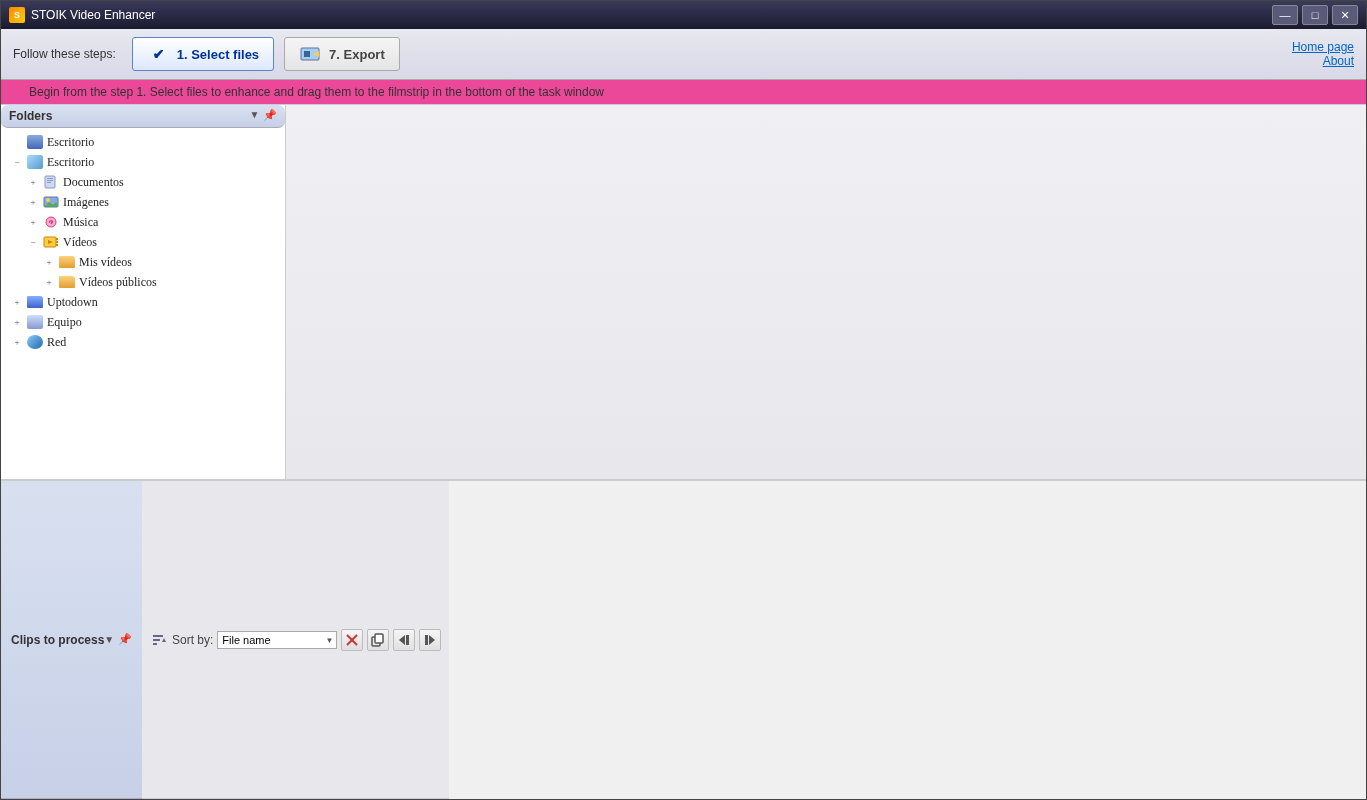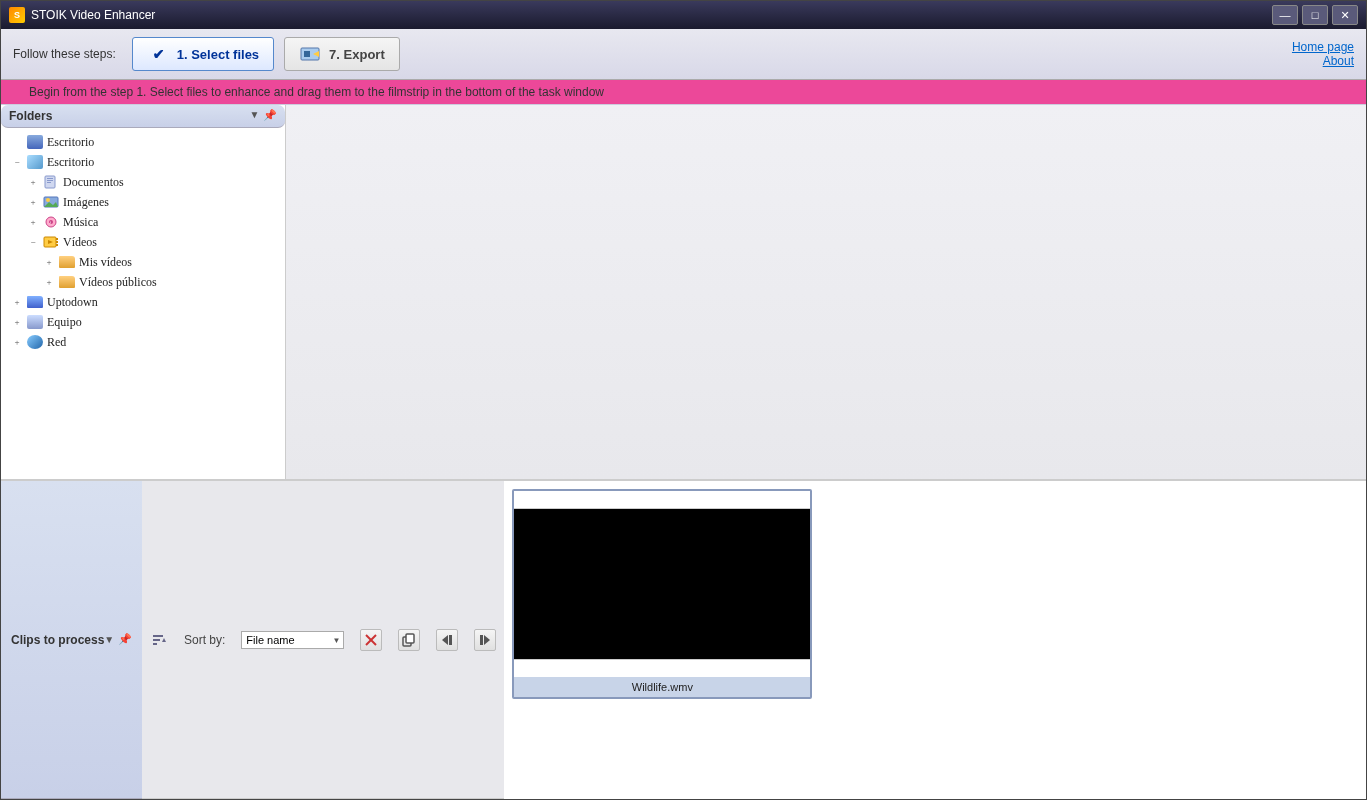--- a/index.html
+++ b/index.html
@@ -317,21 +317,21 @@
       align-items: center;
       gap: 4px;
     }
 
     .clips-toolbar {
       background: #e8e8ec;
       border-bottom: 1px solid #ccc;
       padding: 4px 8px;
       display: flex;
       align-items: center;
-      gap: 16px;
+      gap: 4px;
     }
 
     .sort-icon {
       width: 18px;
       height: 18px;
       display: flex;
       align-items: center;
       justify-content: center;
       color: #555;
     }
@@ -342,21 +342,21 @@
     }
 
     .sort-dropdown {
       padding: 2px 20px 2px 4px;
       border: 1px solid #aaa;
       background: white;
       font-size: 11px;
       appearance: none;
       -webkit-appearance: none;
       cursor: pointer;
-      width: 103px;
+      width: 120px;
     }
 
     .sort-dropdown-wrap {
       position: relative;
       display: inline-block;
     }
 
     .sort-dropdown-wrap::after {
       content: '▼';
       position: absolute;
@@ -694,29 +694,19 @@
           </div>
 
           <div class="toolbar-icon-btn" title="Move right">
             <svg width="14" height="14" viewBox="0 0 14 14">
               <polygon points="6,2 6,12 12,7" fill="#555"></polygon>
               <rect x="2" y="2" width="3" height="10" fill="#555"></rect>
             </svg>
           </div>
         </div>
 
-        <div class="clips-content">
-
-          <div class="clip-item">
-            <div class="clip-top-bar"></div>
-            <div class="clip-video"></div>
-            <div class="clip-bottom-bar"></div>
-            <div class="clip-filename">Wildlife.wmv</div>
-          </div>
-
-        </div>
       </div>
 
     </div>
 
 
   </div>
 </div>
 
 </body></html>

